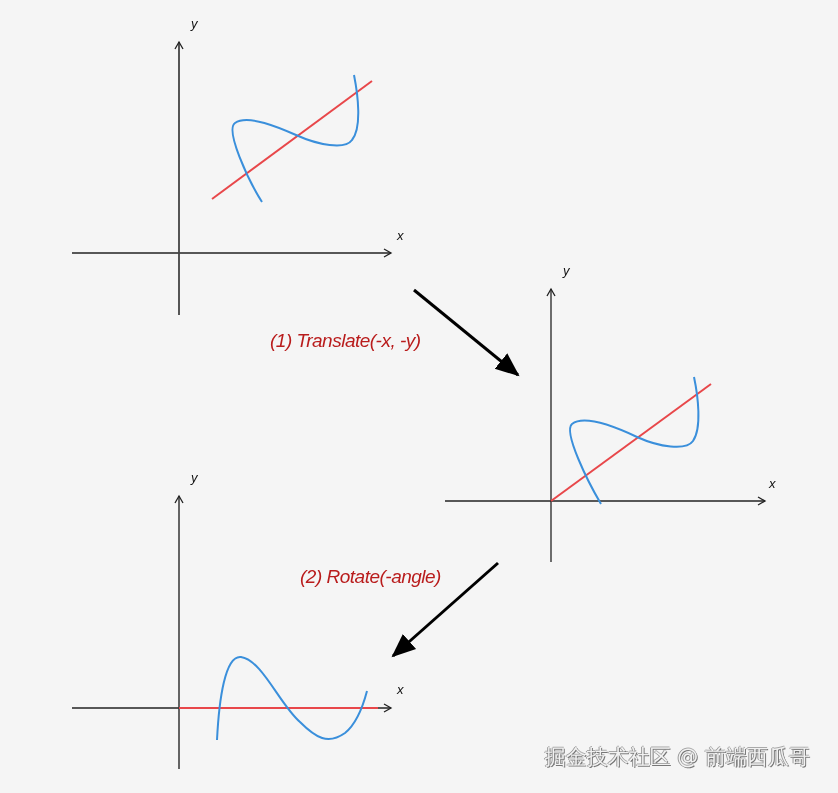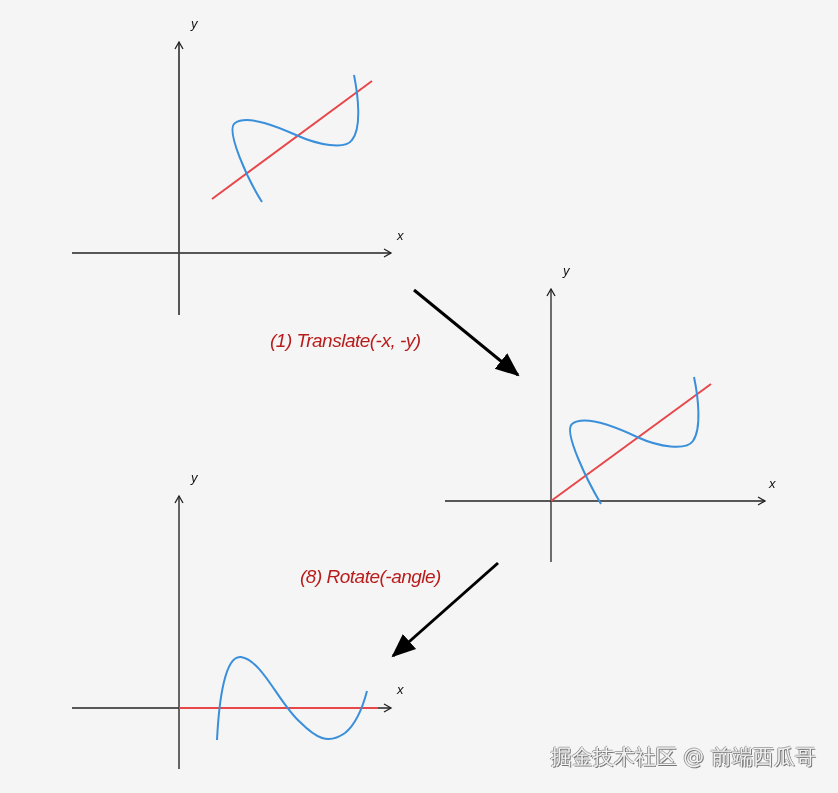--- a/index.html
+++ b/index.html
@@ -30,21 +30,21 @@
       position: absolute;
       font-family: "Liberation Sans", sans-serif;
       font-style: italic;
       font-size: 19px;
       color: #b91c1c;
       letter-spacing: -0.5px;
       white-space: nowrap;
     }
     .watermark {
       position: absolute;
-      right: 22px;
+      right: 28px;
       bottom: 22px;
       font-family: "DejaVu Sans", sans-serif;
       font-size: 21px;
       color: #f2f2f2;
       text-shadow: 1px 1px 0 #777, -1px 0 0 #999, 0 -1px 0 #aaa;
       white-space: nowrap;
       margin-top: 36px;
     }
   </style>
 </head>
@@ -89,16 +89,16 @@
   <span class="axis-label" style="left:191px; top:16px;">y</span>
   <span class="axis-label" style="left:397px; top:228px;">x</span>
 
   <span class="axis-label" style="left:563px; top:263px;">y</span>
   <span class="axis-label" style="left:769px; top:476px;">x</span>
 
   <span class="axis-label" style="left:191px; top:470px;">y</span>
   <span class="axis-label" style="left:397px; top:682px;">x</span>
 
   <span class="step-label" style="left:270px; top:330px;">(1) Translate(-x, -y)</span>
-  <span class="step-label" style="left:300px; top:566px;">(8) Rotate(-angle)</span>
+  <span class="step-label" style="left:300px; top:566px;">(2) Rotate(-angle)</span>
 
   <span class="watermark">掘金技术社区 @ 前端西瓜哥</span>
 </div>
 
 </body></html>

